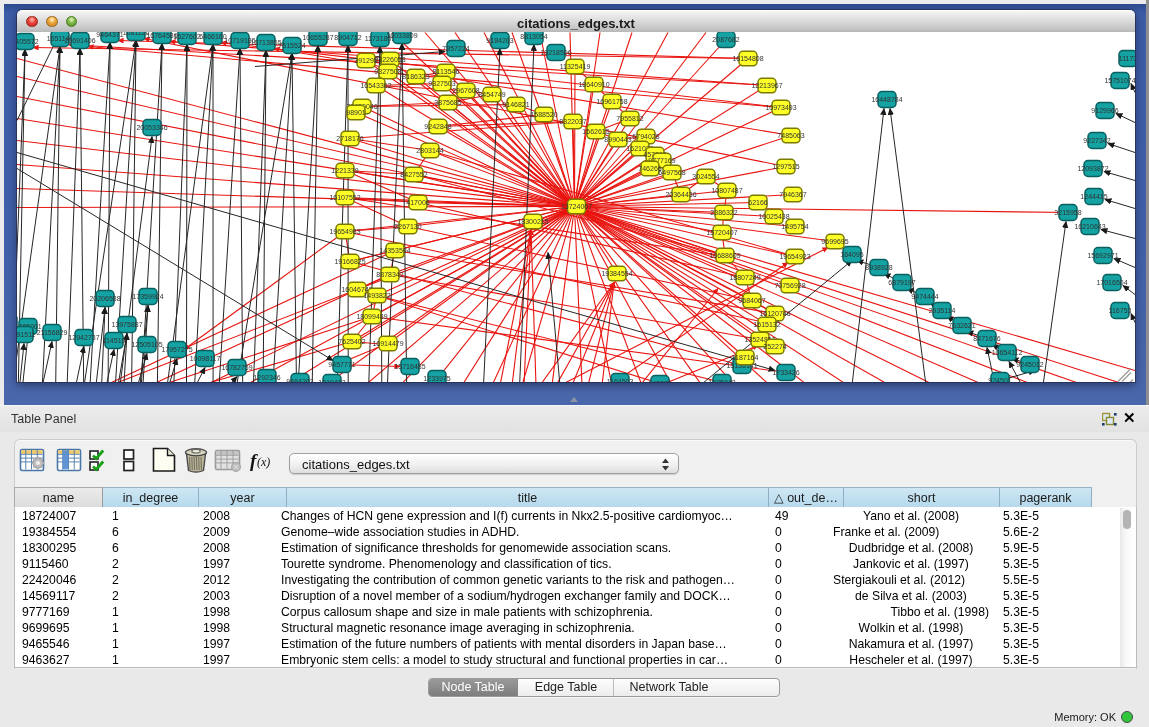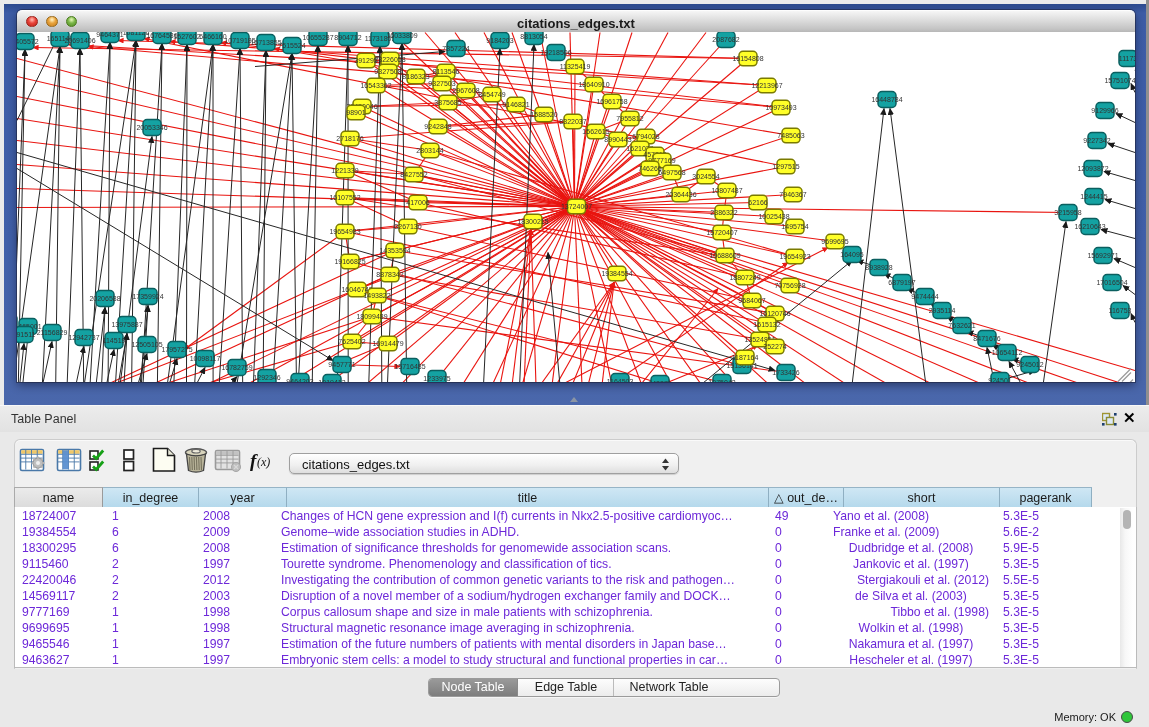--- a/index.html
+++ b/index.html
@@ -33,21 +33,21 @@
 
 
 #combo { left:289px; top:47px; width:390px; height:21px; border:1px solid #9f9f9f; border-radius:5px; background:linear-gradient(#ffffff,#efefef 60%,#dedede); box-shadow:0 1px 1px rgba(0,0,0,.15); }
 #combo span { position:absolute; left:12px; top:3px; font-size:13px; color:#111; }
 
 
 #thead { left:14px; top:81px; width:1079px; height:20px; }
 .hc { position:absolute; top:0; height:20px; background:linear-gradient(#cfe7f4,#b5d9ec); border-top:1px solid #96b4c6; border-right:1px solid #8fafc2; font-size:12.5px; color:#1a1a1a; text-align:center; line-height:20px; }
 .hc0 { background:linear-gradient(#ebebeb,#dcdcdc); border-right:1px solid #9a9a9a; border-top:1px solid #aaa; border-left:1px solid #aaa; }
 #tbody { left:14px; top:101px; width:1123px; height:161px; background:#fff; border-left:1px solid #bbb; border-right:1px solid #bbb; border-bottom:1px solid #bbb; }
-.row { position:absolute; left:0; width:1149px; height:16px; font-size:12.2px; color:#6d28d9; }
+.row { position:absolute; left:0; width:1149px; height:16px; font-size:12.2px; color:#000000; }
 .row span { position:absolute; top:1px; white-space:nowrap; }
 #vscroll { left:1120px; top:102px; width:13px; height:159px; background:linear-gradient(90deg,#e8e8e8,#f7f7f7 40%,#fff); }
 #vthumb { left:1122.5px; top:104px; width:8.5px; height:19px; border-radius:4px; background:#b4b4b4; }
 
 
 #segs { left:428px; top:272px; width:352px; height:19px; border:1px solid #9b9b9b; border-radius:4px; background:linear-gradient(#fdfdfd,#ececec); box-shadow:0 1px 0 #f5f5f5; font-size:12.5px; }
 .seg { position:absolute; top:0; height:17px; line-height:17px; text-align:center; color:#222; }
 #seg1 { left:0; width:89px; background:linear-gradient(#9a9a9a,#7d7d7d); color:#fff; border-radius:3px 0 0 3px; border-right:1px solid #8a8a8a; }
 #seg2 { left:90px; width:95px; border-right:1px solid #bbb; }
 #seg3 { left:186px; width:108px; }
@@ -769,21 +769,21 @@
       <div class="hc" style="left:986px;width:92px">pagerank</div>
     </div>
     <div class="abs" id="tbody"></div>
     <div class="abs" id="rows" style="left:0;top:0;width:1149px;">
         <div class="row" style="top:102px">
           <span style="left:22px">18724007</span>
           <span style="left:112px">1</span>
           <span style="left:203px">2008</span>
           <span style="left:281px">Changes of HCN gene expression and I(f) currents in Nkx2.5-positive cardiomyoc…</span>
           <span style="left:775px">49</span>
-          <span style="left:833px;width:156px;text-align:left">Yano et al. (2008)</span>
+          <span style="left:833px;width:156px;text-align:center">Yano et al. (2008)</span>
           <span style="left:1003px">5.3E-5</span>
         </div>
 <div class="row" style="top:118px">
           <span style="left:22px">19384554</span>
           <span style="left:112px">6</span>
           <span style="left:203px">2009</span>
           <span style="left:281px">Genome–wide association studies in ADHD.</span>
           <span style="left:775px">0</span>
           <span style="left:833px;width:156px;">Franke et al. (2009)</span>
           <span style="left:1003px">5.6E-2</span>
@@ -805,21 +805,21 @@
           <span style="left:775px">0</span>
           <span style="left:833px;width:156px;text-align:center">Jankovic et al. (1997)</span>
           <span style="left:1003px">5.3E-5</span>
         </div>
 <div class="row" style="top:166px">
           <span style="left:22px">22420046</span>
           <span style="left:112px">2</span>
           <span style="left:203px">2012</span>
           <span style="left:281px">Investigating the contribution of common genetic variants to the risk and pathogen…</span>
           <span style="left:775px">0</span>
-          <span style="left:833px;width:156px;text-align:right">Stergiakouli et al. (2012)</span>
+          <span style="left:833px;width:156px;text-align:left">Stergiakouli et al. (2012)</span>
           <span style="left:1003px">5.5E-5</span>
         </div>
 <div class="row" style="top:182px">
           <span style="left:22px">14569117</span>
           <span style="left:112px">2</span>
           <span style="left:203px">2003</span>
           <span style="left:281px">Disruption of a novel member of a sodium/hydrogen exchanger family and DOCK…</span>
           <span style="left:775px">0</span>
           <span style="left:833px;width:156px;text-align:center">de Silva et al. (2003)</span>
           <span style="left:1003px">5.3E-5</span>

